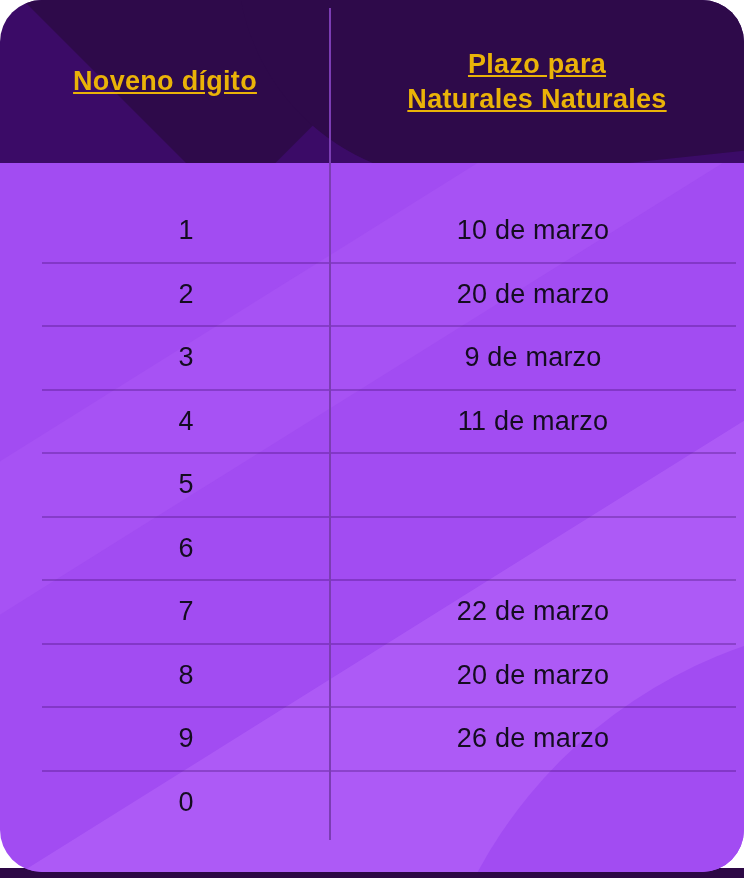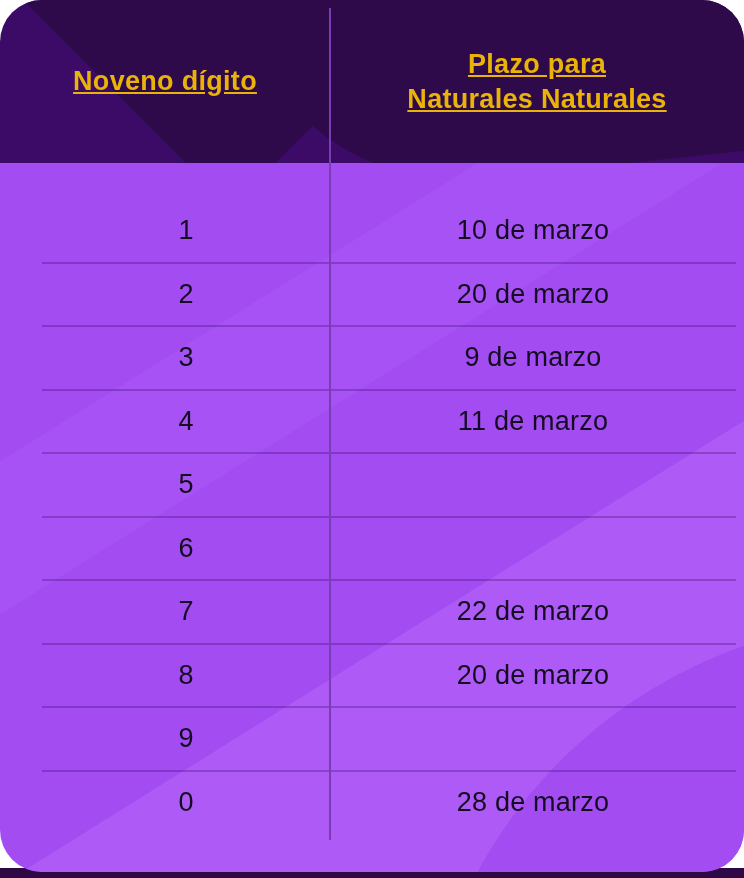--- a/index.html
+++ b/index.html
@@ -185,22 +185,22 @@
       <div class="row">
         <div class="cell digit">7</div>
         <div class="cell date">22 de marzo</div>
       </div>
       <div class="row">
         <div class="cell digit">8</div>
         <div class="cell date">20 de marzo</div>
       </div>
       <div class="row">
         <div class="cell digit">9</div>
+        <div class="cell date">26 de marzo</div>
       </div>
       <div class="row">
         <div class="cell digit">0</div>
-        <div class="cell date">28 de marzo</div>
       </div>
     </div>
 
     <div class="column-rule"></div>
   </div>
 </div>
 
 </body></html>

